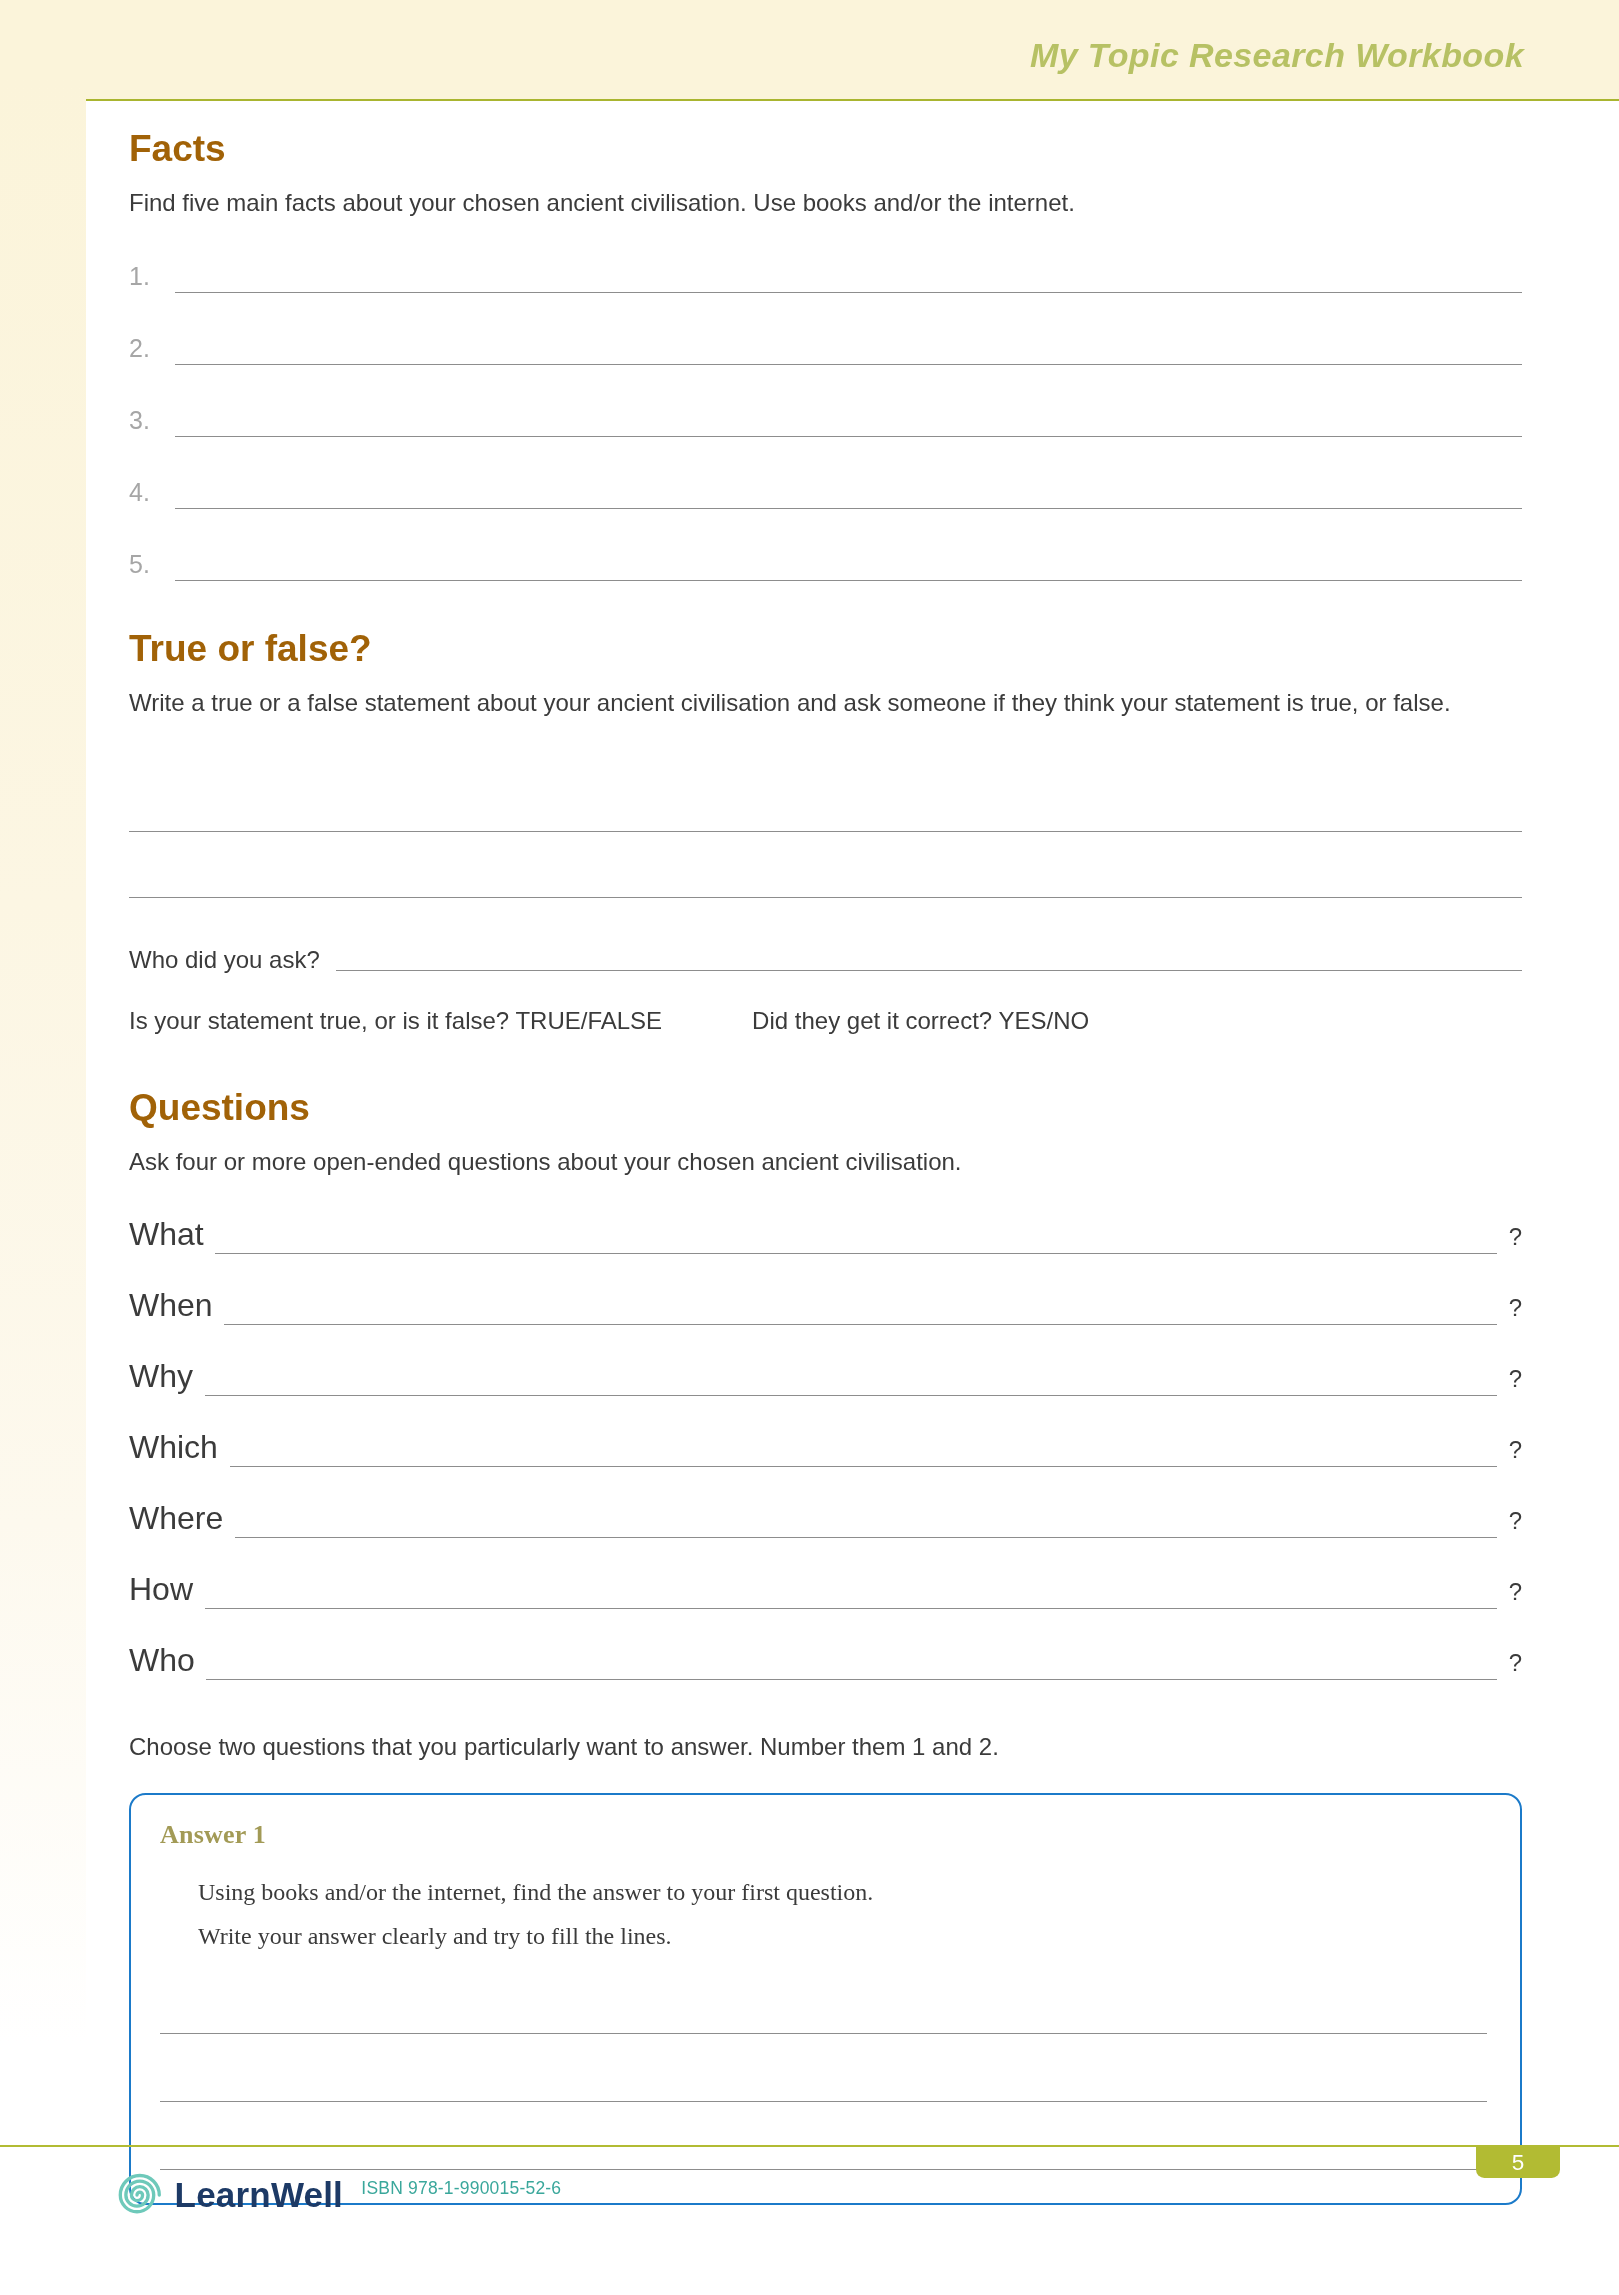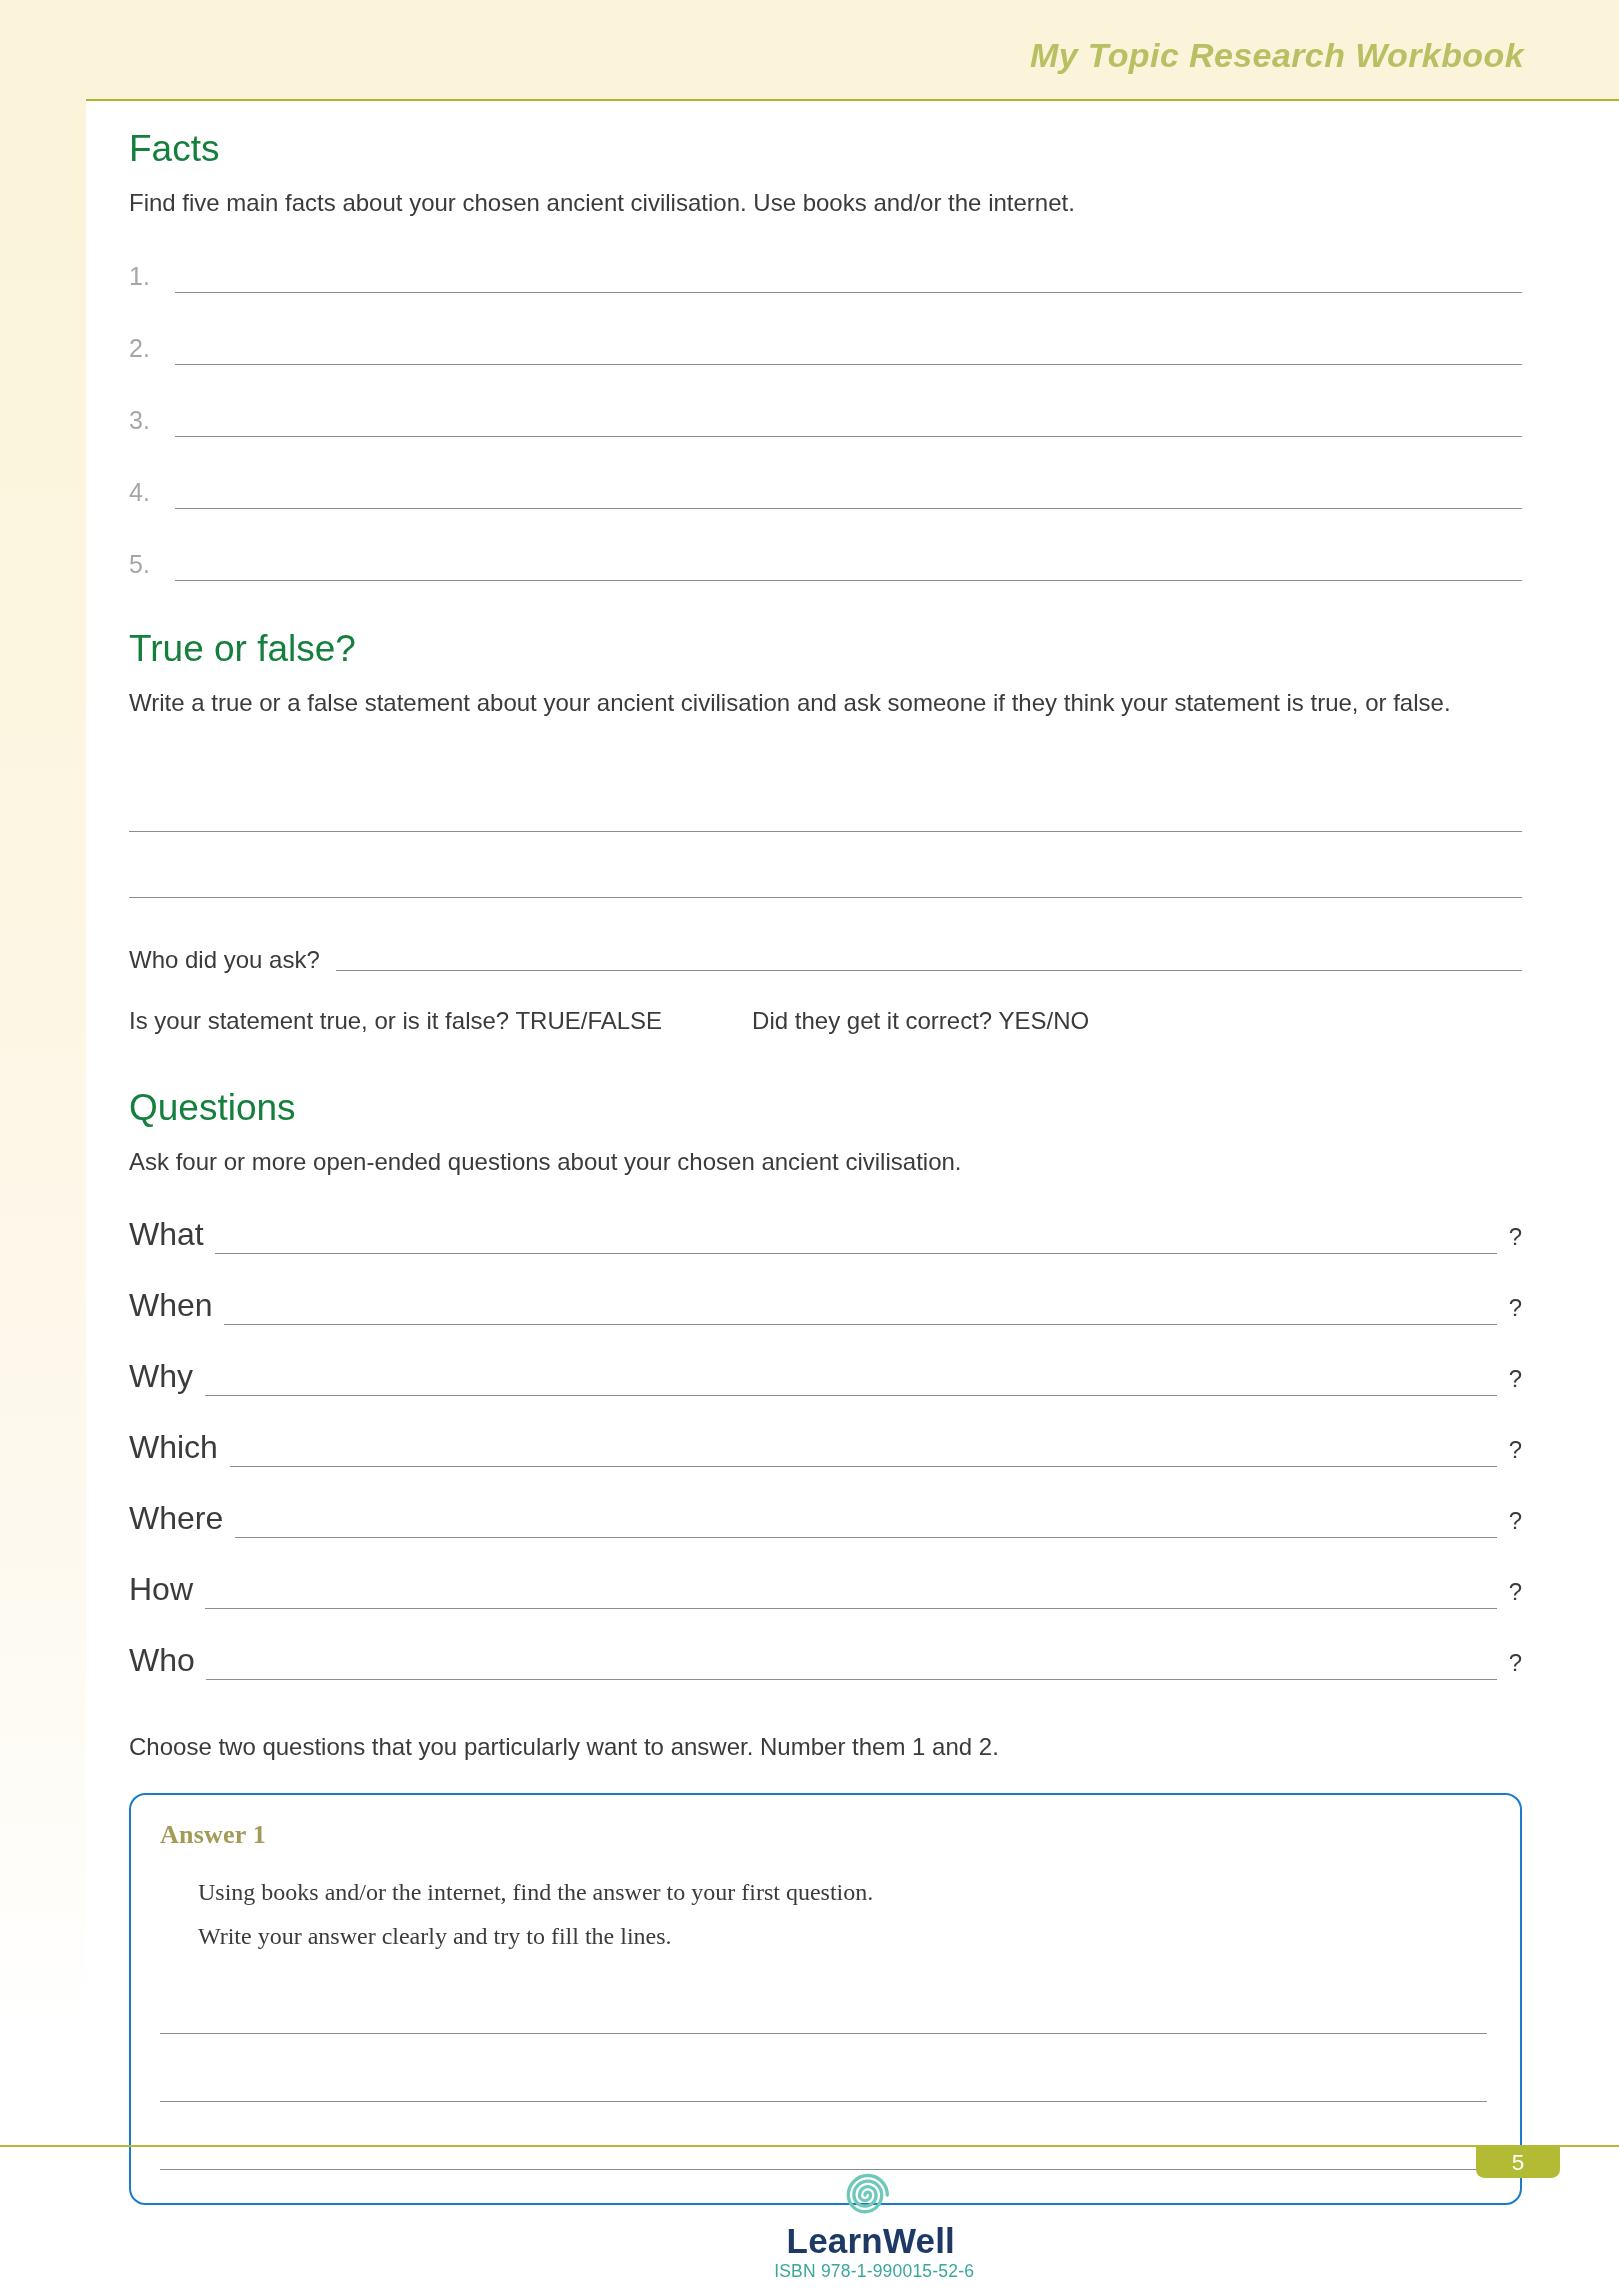--- a/index.html
+++ b/index.html
@@ -28,21 +28,21 @@
   
   .left-strip{
     position:absolute;left:0;top:77px;width:86px;height:2068px;
     background:linear-gradient(#fbf4da 0%, #fcf6e3 40%, #fdf9ee 70%, #ffffff 95%);
   }
   .content{
     position:relative;
     margin:0 97px 0 129px;
   }
   .h-blue{
-    font-size:37px;line-height:1.15;font-weight:400;color:#15803d;
+    font-size:37px;line-height:1.15;font-weight:700;color:#a16207;
   }
   .h-facts{padding-top:27px;}
   .body-text{font-size:24px;line-height:1.55;color:#3b3b3b;}
   .intro{margin-top:13.3px;}
   
   .fact-row{display:flex;align-items:flex-end;height:72px;}
   .fact-row:first-of-type{height:80px;}
   .fact-num{color:#a6a6a6;font-size:25px;margin-bottom:1.7px;min-width:28px;}
   .fact-line{flex:1;margin-left:18.3px;border-bottom:1.7px solid #8d8d8d;}
   
@@ -81,21 +81,21 @@
     border-top:2.5px solid #b2bb33;
   }
   .page-tab{
     position:absolute;right:59px;top:0;
     width:84px;height:31px;
     background:#b2bb33;color:#ffffff;
     border-radius:0 0 8.3px 8.3px;
     display:flex;align-items:center;justify-content:center;
     font-size:22.5px;
   }
-  .brand-row{display:flex;align-items:center;margin:21.6px 0 0 111px;flex-direction:column;}
+  .brand-row{display:flex;align-items:center;margin:21.6px 0 0 111px;}
   .spiral{width:52px;height:52px;flex:0 0 auto;}
   .brand-name{font-size:35px;font-weight:700;color:#1d3a66;margin-left:11.6px;letter-spacing:0.2px;}
   .isbn{font-size:17.5px;color:#3aa79b;margin-left:18.3px;margin-bottom:11.6px;letter-spacing:0.2px;}
 </style>
 </head>
 <body>
 
 <div class="page">
 
   <div class="header">

